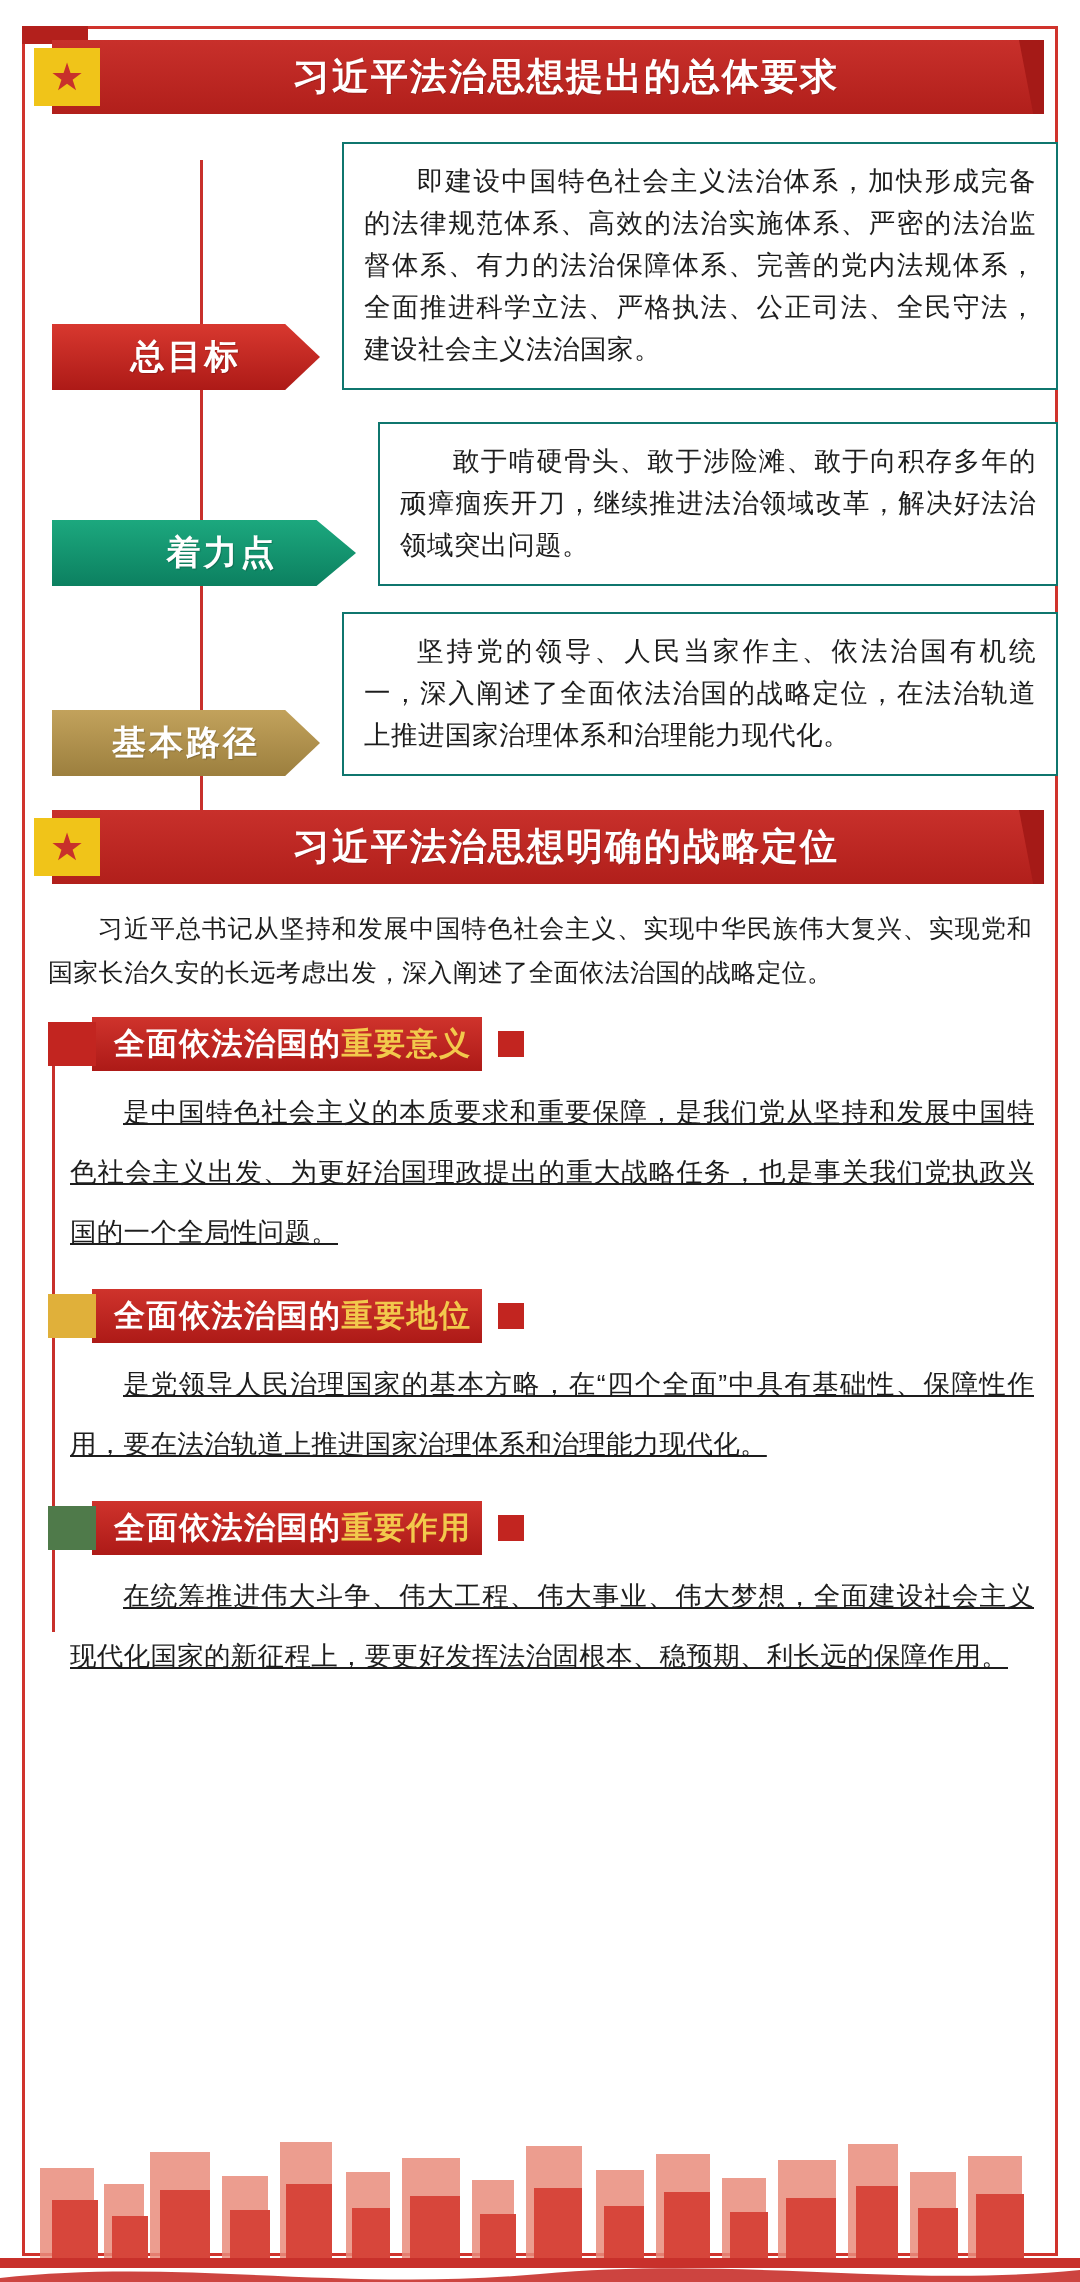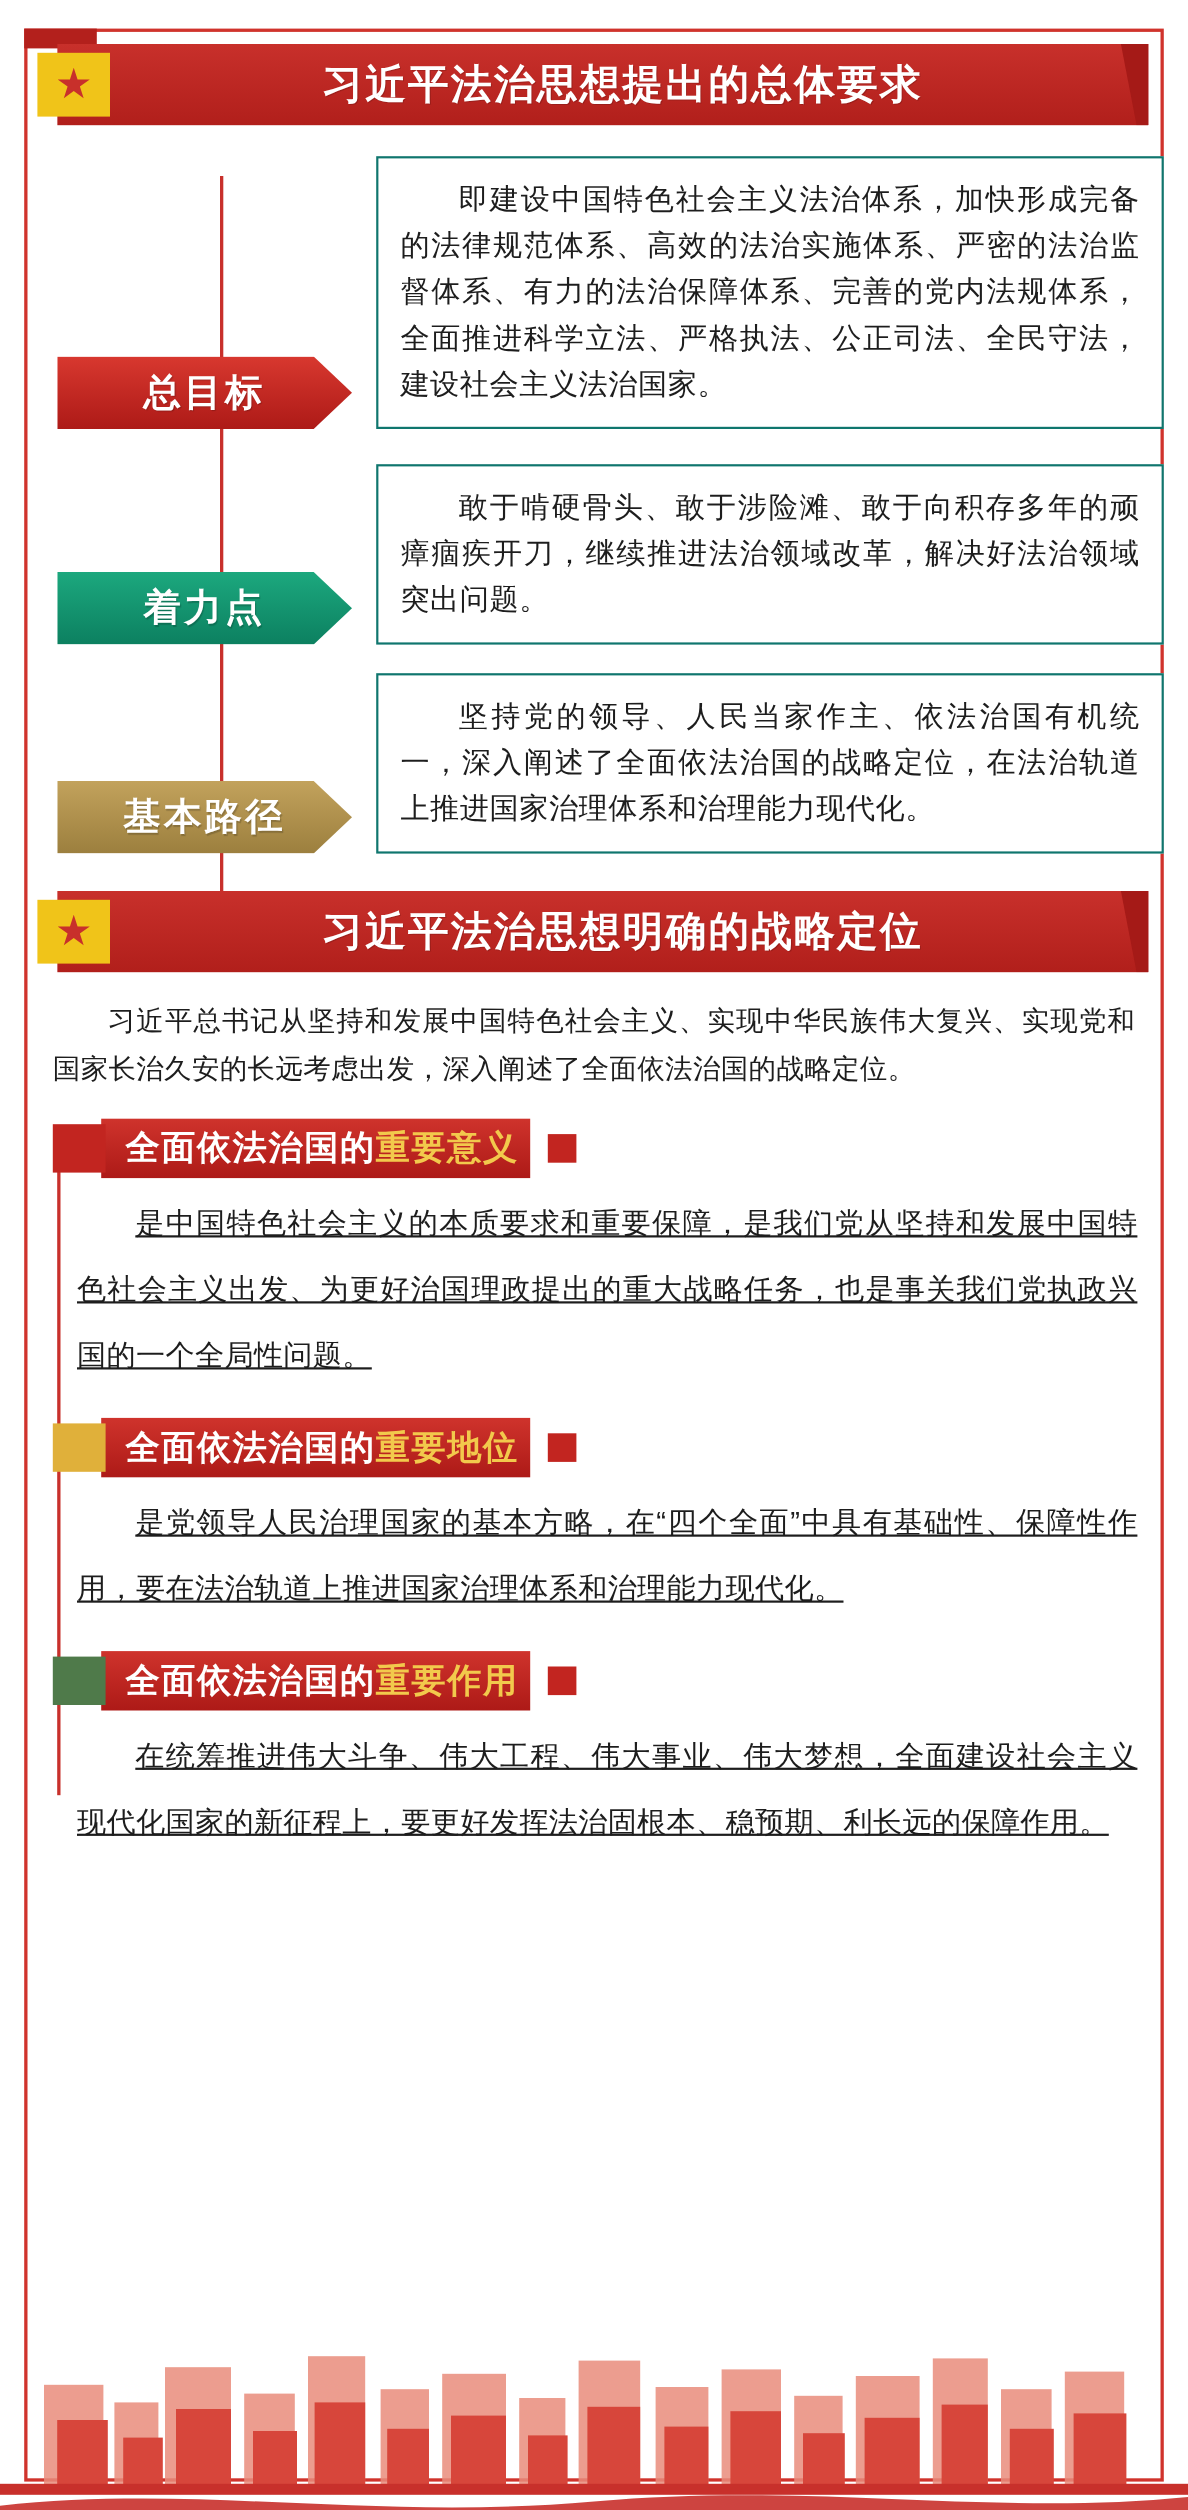--- a/index.html
+++ b/index.html
@@ -141,20 +141,21 @@
     clip-path: polygon(0 0, 87% 0, 100% 50%, 87% 100%, 0 100%);
     box-shadow: none;
     margin-top: 6px;
     text-shadow: 1px 1px 1px rgba(0,0,0,.2);
   }
   .tag.red {
     background: linear-gradient(180deg, #d8382f 0%, #ad1a17 100%);
   }
   .tag.green {
     background: linear-gradient(180deg, #1ca87e 0%, #0c8060 100%);
+    padding-left: 36px;
   }
   .tag.gold {
     background: linear-gradient(180deg, #c2a25c 0%, #9c7f3e 100%);
     font-family: Liberation Serif, serif;
   }
   .card {
     margin-left: 22px;
     flex: 1;
     border: 2px solid #0f766e;
     padding: 16px 20px 18px 20px;

